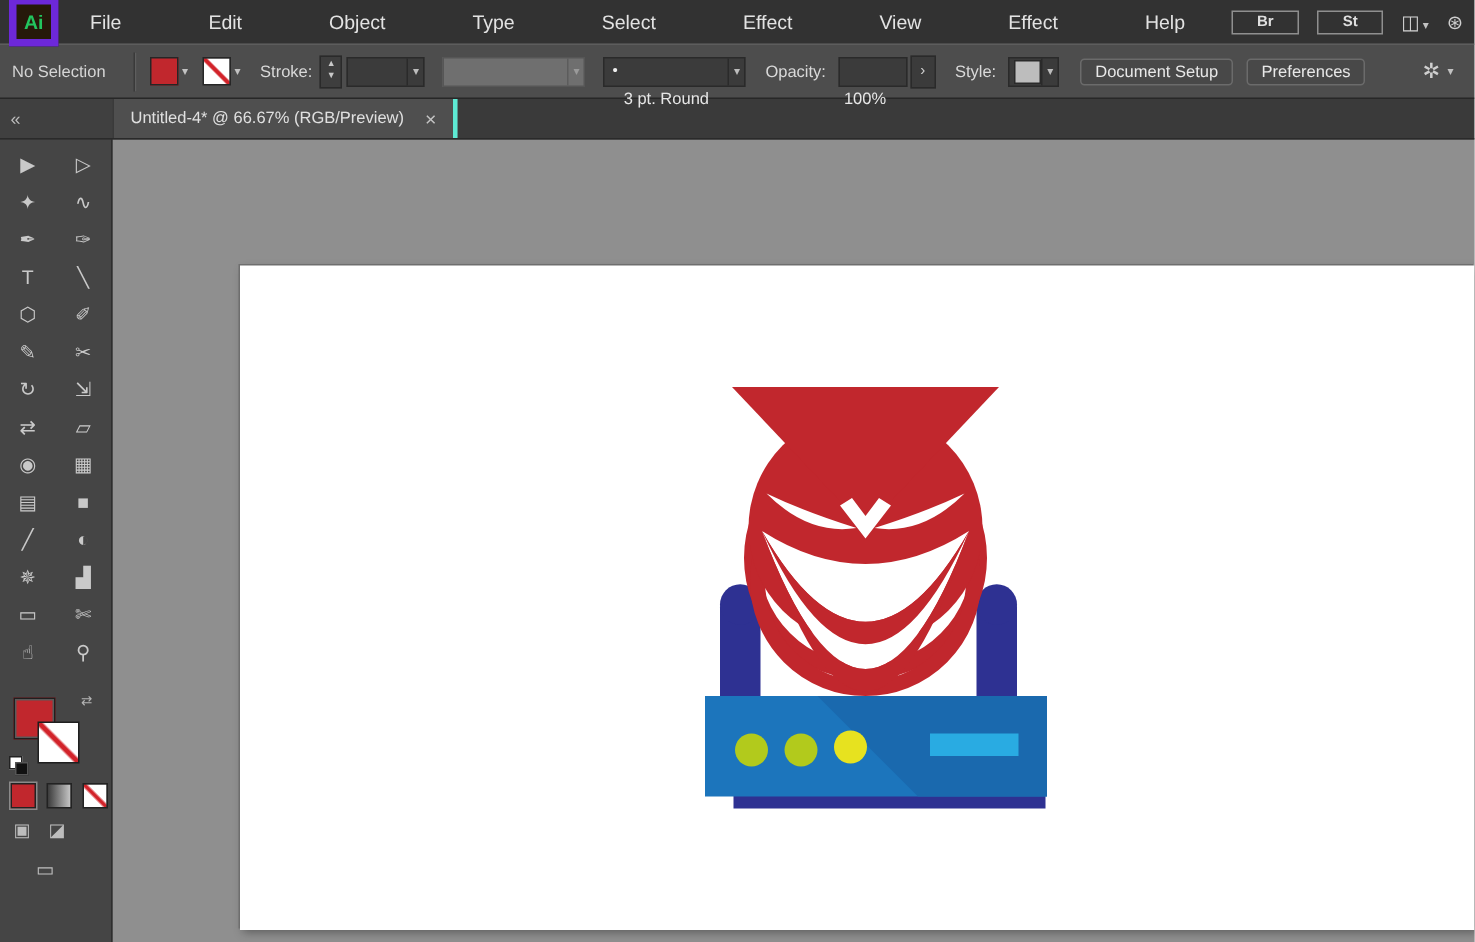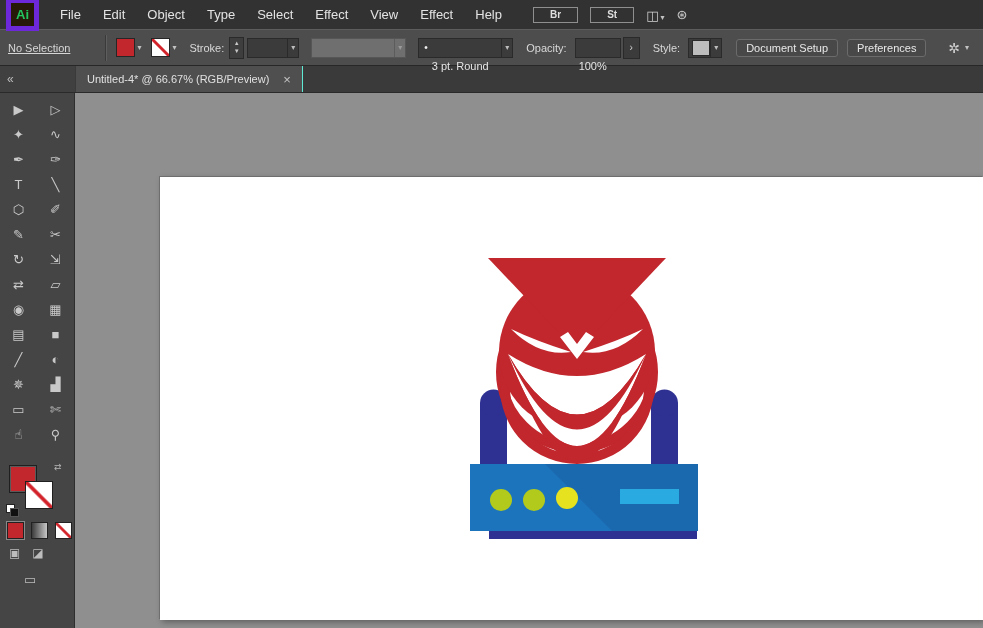--- a/index.html
+++ b/index.html
@@ -5,34 +5,34 @@
   html,body{margin:0;padding:0;}
   body{width:983px;height:628px;position:relative;overflow:hidden;
        font-family:"Liberation Sans","DejaVu Sans",sans-serif;background:#8f8f8f;}
 
   
   #menubar{position:absolute;top:0;left:0;width:983px;height:29px;background:#323232;
            display:flex;align-items:center;z-index:30;}
   .ai-logo{width:23px;height:23px;margin:0 10px 0 6px;background:#26190a;color:#22c55e;
            font-weight:bold;font-size:13px;display:flex;align-items:center;justify-content:center;
            border:5px solid #6d28d9;}
-  #menus{display:flex;align-items:flex-end;height:100%;}
+  #menus{display:flex;align-items:flex-end;height:100%;gap:36px;}
   .menu-item{color:#e3e3e3;font-size:13px;padding:0 11px;line-height:29px;cursor:default;}
   #menubar-right{display:flex;align-items:center;margin-left:20px;gap:12px;color:#cfcfcf;}
   .badge{border:1px solid #8f8f8f;color:#dedede;font-size:10px;font-weight:bold;
          padding:2px 16px;line-height:1;}
   .mb-icon{font-size:13px;color:#cfcfcf;}
   .caret{font-size:8px;color:#c2c2c2;margin-left:2px;}
 
   
   #controlbar{position:absolute;top:29px;left:0;width:983px;height:37px;background:#4d4d4d;
               border-top:1px solid #5d5d5d;border-bottom:1px solid #272727;
               display:flex;align-items:center;z-index:29;font-size:11px;color:#d6d6d6;
               padding-left:8px;box-sizing:border-box;}
-  .cb-status{margin-right:26px;text-decoration:underline;}
+  .cb-status{margin-right:10px;}
   .sep{width:1px;height:26px;background:#3a3a3a;border-right:1px solid #5e5e5e;margin:0 9px;}
   .swatch{width:17px;height:17px;border:1px solid #262626;display:inline-block;}
   .swatch.fill{background:#C1272D;}
   .swatch.stroke{background:linear-gradient(to top right,#fff 42%,#d2232a 46%,#d2232a 54%,#fff 58%);margin-left:10px;}
   .cb-label{margin:0 5px 0 13px;color:#d9d9d9;}
   .stepper{display:inline-flex;flex-direction:column;width:13px;height:20px;background:#3e3e3e;
            border:1px solid #2a2a2a;align-items:center;justify-content:center;line-height:1;}
   .stepper span{font-size:6px;color:#c9c9c9;display:block;height:8px;}
   .combo{height:20px;background:#3b3b3b;border:1px solid #2a2a2a;display:inline-flex;
          align-items:center;padding:0 3px;margin-left:3px;box-sizing:border-box;color:#e6e6e6;}
@@ -51,21 +51,21 @@
   #ds-btn{margin-left:14px;}
   .cb-right{margin-left:auto;margin-right:14px;display:flex;align-items:center;}
   .cb-icon{font-size:14px;color:#cfcfcf;margin-right:3px;}
 
   
   #tabbar{position:absolute;top:66px;left:0;width:983px;height:26px;background:#3a3a3a;
           border-bottom:1px solid #2a2a2a;display:flex;z-index:28;}
   #toolbar-header{width:75px;display:flex;align-items:center;color:#bdbdbd;font-size:12px;
                   padding-left:7px;box-sizing:border-box;background:#404040;}
   .tab{background:#4f4f4f;display:flex;align-items:center;padding:0 11px;font-size:11px;
-       color:#e0e0e0;border-right:1px solid #5eead4;margin-left:1px;}
+       color:#e0e0e0;border-right:3px solid #5eead4;margin-left:1px;}
   .tab .close{margin-left:14px;color:#c4c4c4;font-size:13px;}
 
   
   #toolbar{position:absolute;top:92px;left:0;width:75px;height:536px;background:#454545;
            border-right:1px solid #2e2e2e;z-index:27;box-sizing:border-box;}
   #tools{display:grid;grid-template-columns:1fr 1fr;padding-top:5px;}
   .tool{height:25px;display:flex;align-items:center;justify-content:center;
         color:#c9c9c9;font-size:13px;cursor:default;}
   #toolbar-bottom{position:absolute;top:368px;left:0;right:0;height:168px;}
   .swap{position:absolute;left:54px;top:2px;font-size:9px;color:#b5b5b5;}

